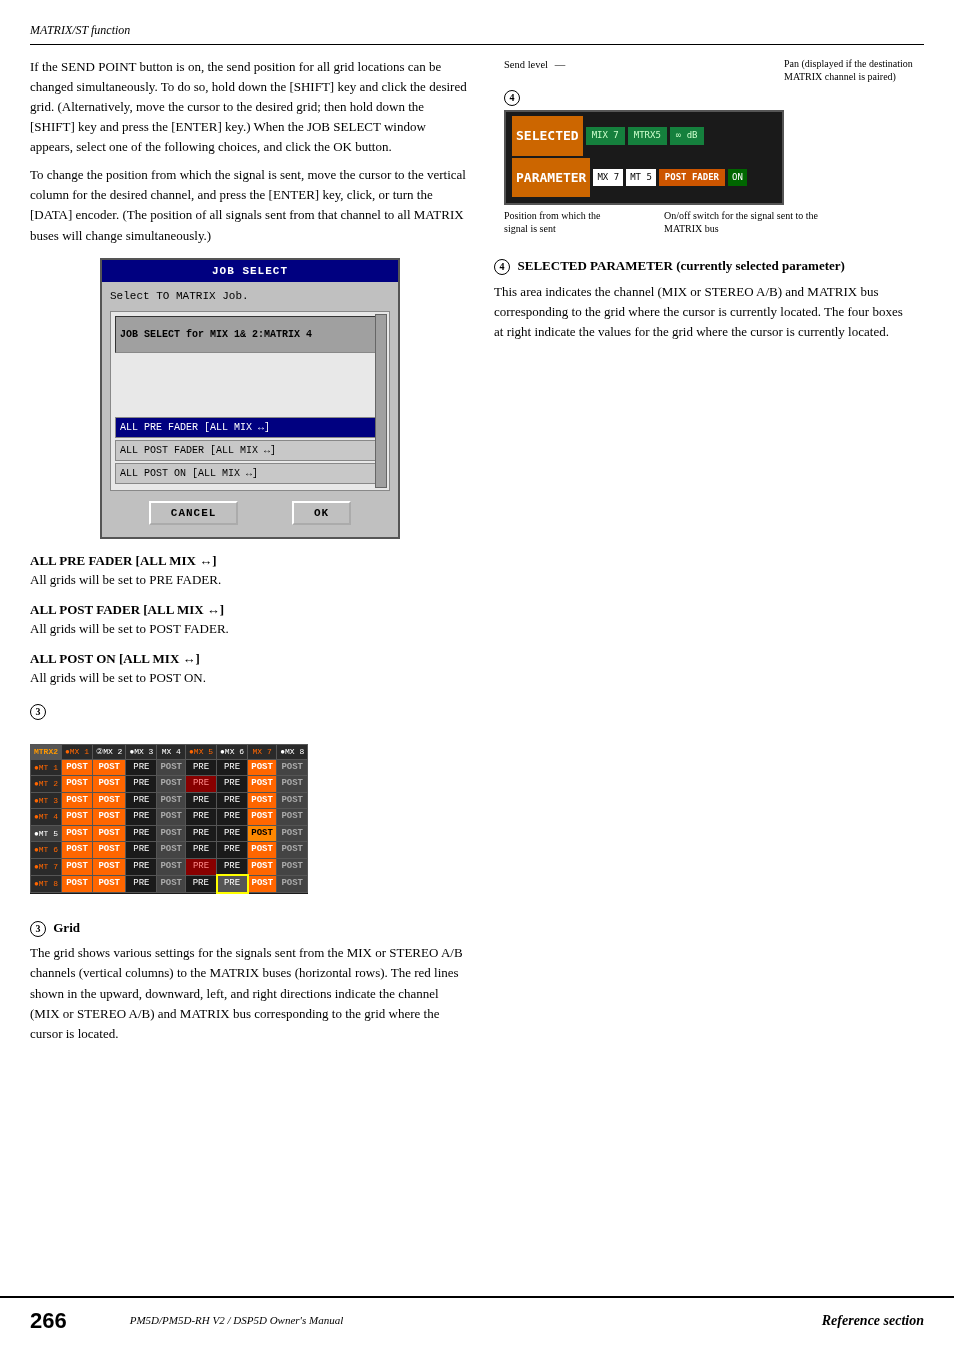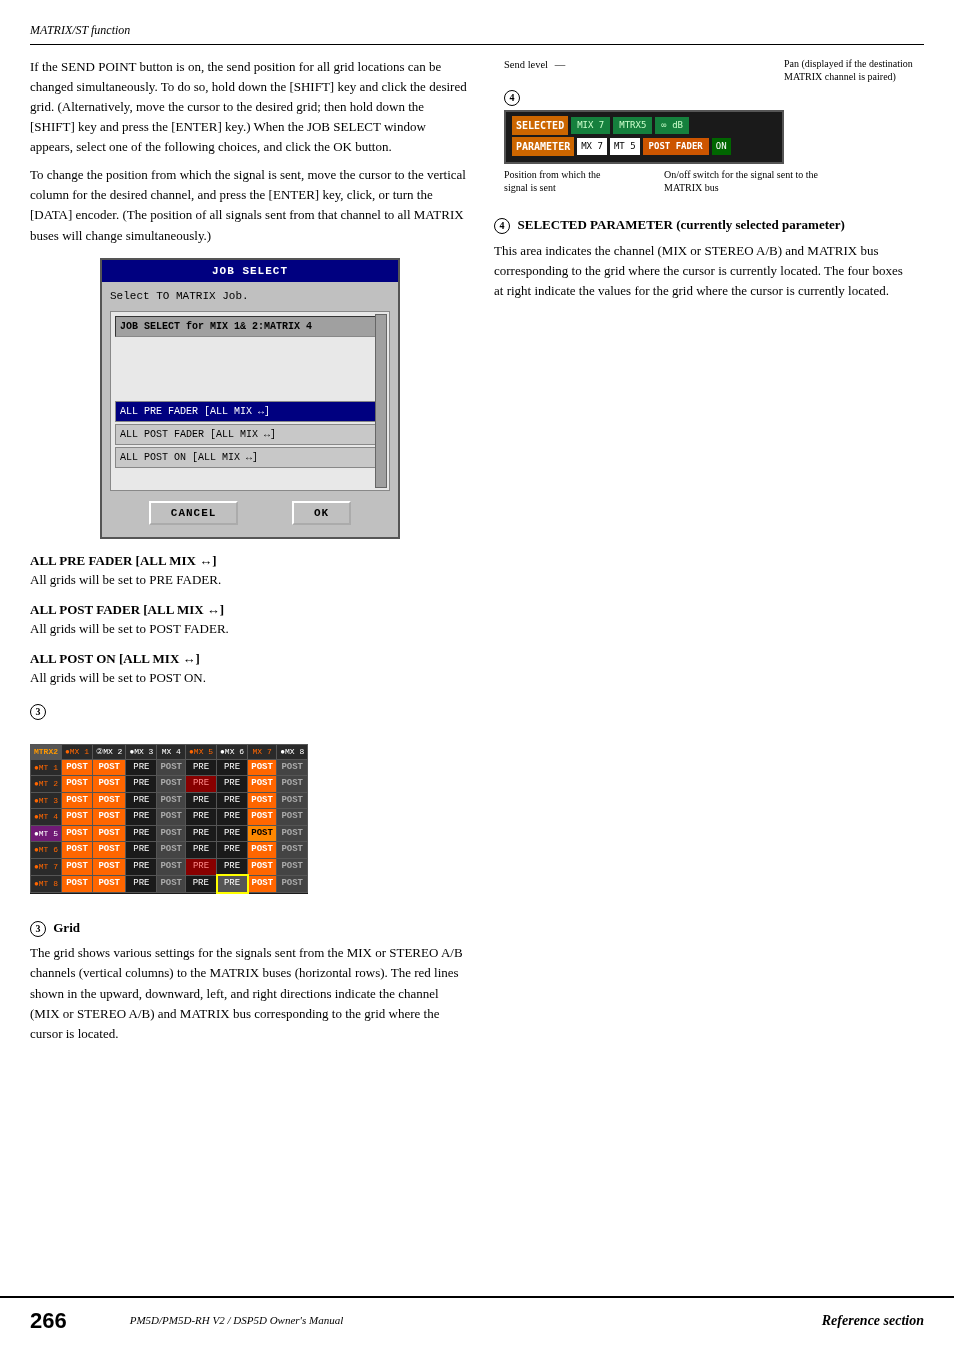--- a/index.html
+++ b/index.html
@@ -75,21 +75,21 @@
     .job-select-list {
       border: 1px solid #888;
       background: #e8e8e8;
       padding: 4px;
       height: 180px;
       overflow: hidden;
       position: relative;
     }
     .job-select-header-row {
       background: #a0a0a0;
-      padding: 2px 4px;
+      padding: 10px 4px;
       font-weight: bold;
       font-size: 10px;
       margin-bottom: 4px;
       border: 1px inset #888;
     }
     .job-select-empty-rows {
       height: 60px;
     }
     .job-select-item {
       padding: 2px 4px;
@@ -254,22 +254,22 @@
     }
     .lcd-block-row {
       display: flex;
       margin-bottom: 2px;
       align-items: center;
     }
     .tag-sel-param {
       background: #cc6600;
       color: #fff;
       font-family: monospace;
-      font-size: 10px;
-      padding: 2px 4px;
+      font-size: 13px;
+      padding: 10px 4px;
       margin-right: 3px;
       font-weight: bold;
       white-space: nowrap;
     }
     .tag-white {
       background: #ffffff;
       color: #000;
       font-family: monospace;
       font-size: 9px;
       padding: 2px 4px;
@@ -438,21 +438,21 @@
                 <td class="cell-post">POST</td>
                 <td class="cell-post">POST</td>
                 <td class="cell-pre">PRE</td>
                 <td class="cell-post" style="background:#444;color:#aaa;">POST</td>
                 <td class="cell-pre">PRE</td>
                 <td class="cell-pre">PRE</td>
                 <td class="cell-post">POST</td>
                 <td class="cell-post" style="background:#444;color:#aaa;">POST</td>
               </tr>
               <tr>
-                <td class="row-header" style="background:#701a75;color:#fff;">●MT 5</td>
+                <td class="row-header" style="background:#404040;color:#fff;">●MT 5</td>
                 <td class="cell-post">POST</td>
                 <td class="cell-post">POST</td>
                 <td class="cell-pre">PRE</td>
                 <td class="cell-post" style="background:#444;color:#aaa;">POST</td>
                 <td class="cell-pre">PRE</td>
                 <td class="cell-pre">PRE</td>
                 <td class="cell-post" style="background:#ff8800;color:#000;font-weight:bold;">POST</td>
                 <td class="cell-post" style="background:#444;color:#aaa;">POST</td>
               </tr>
               <tr>

